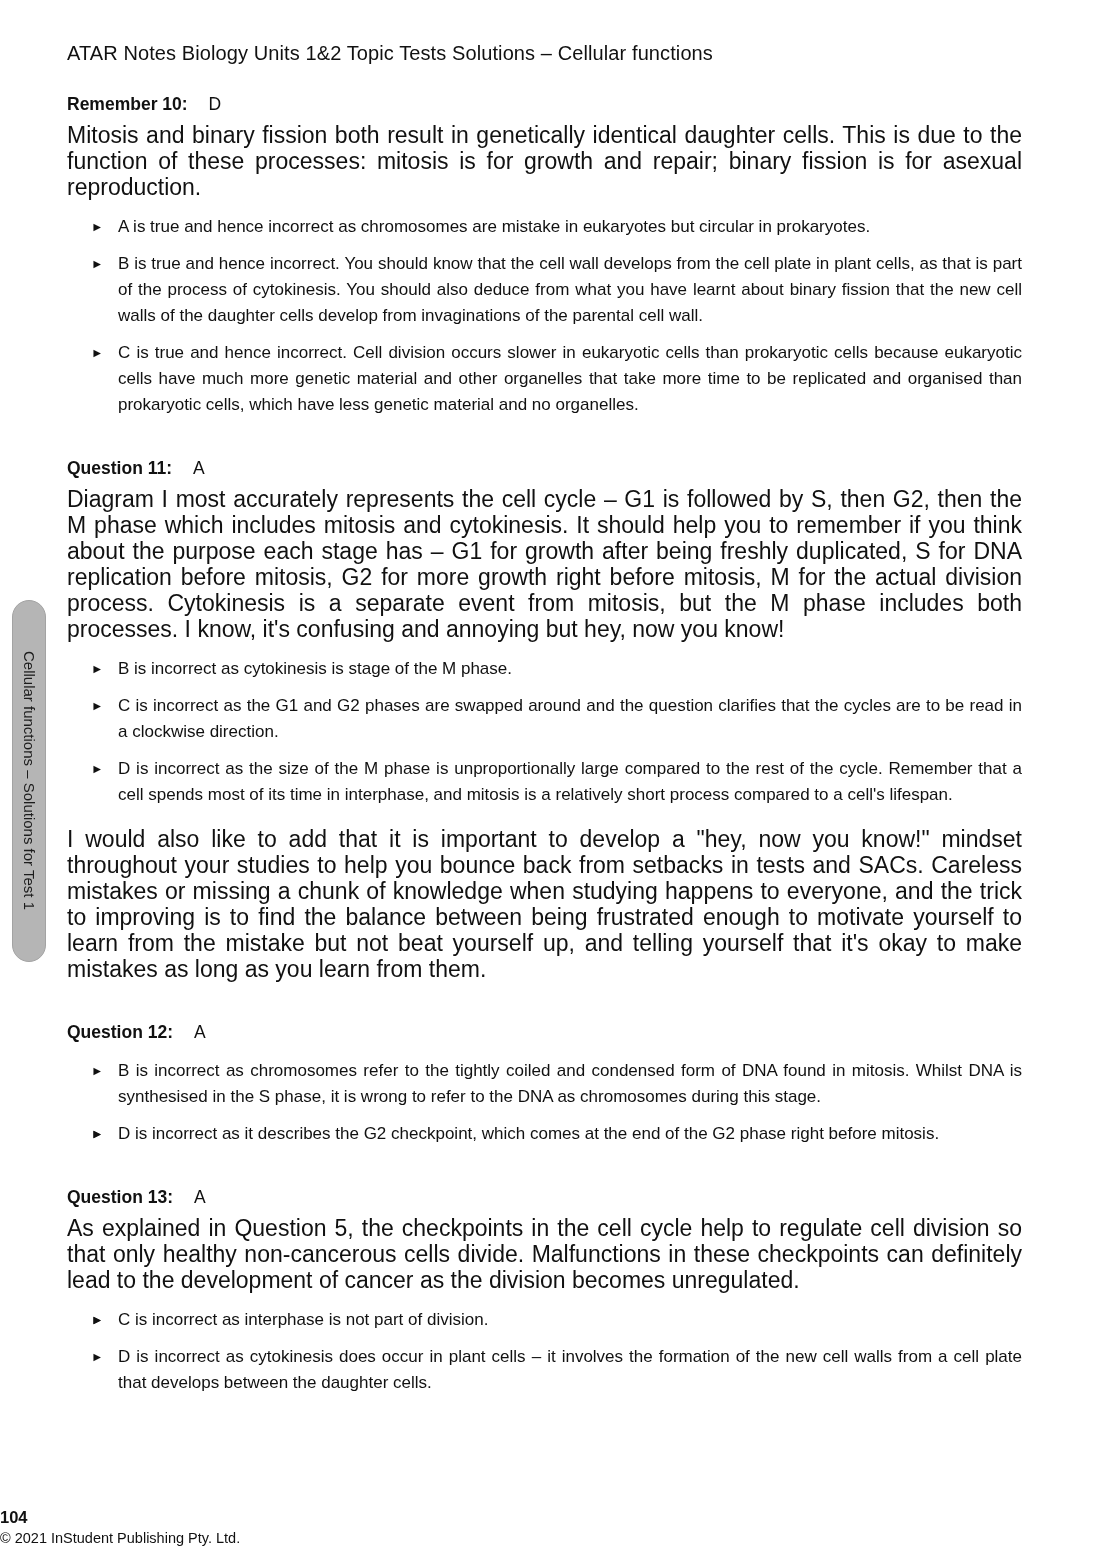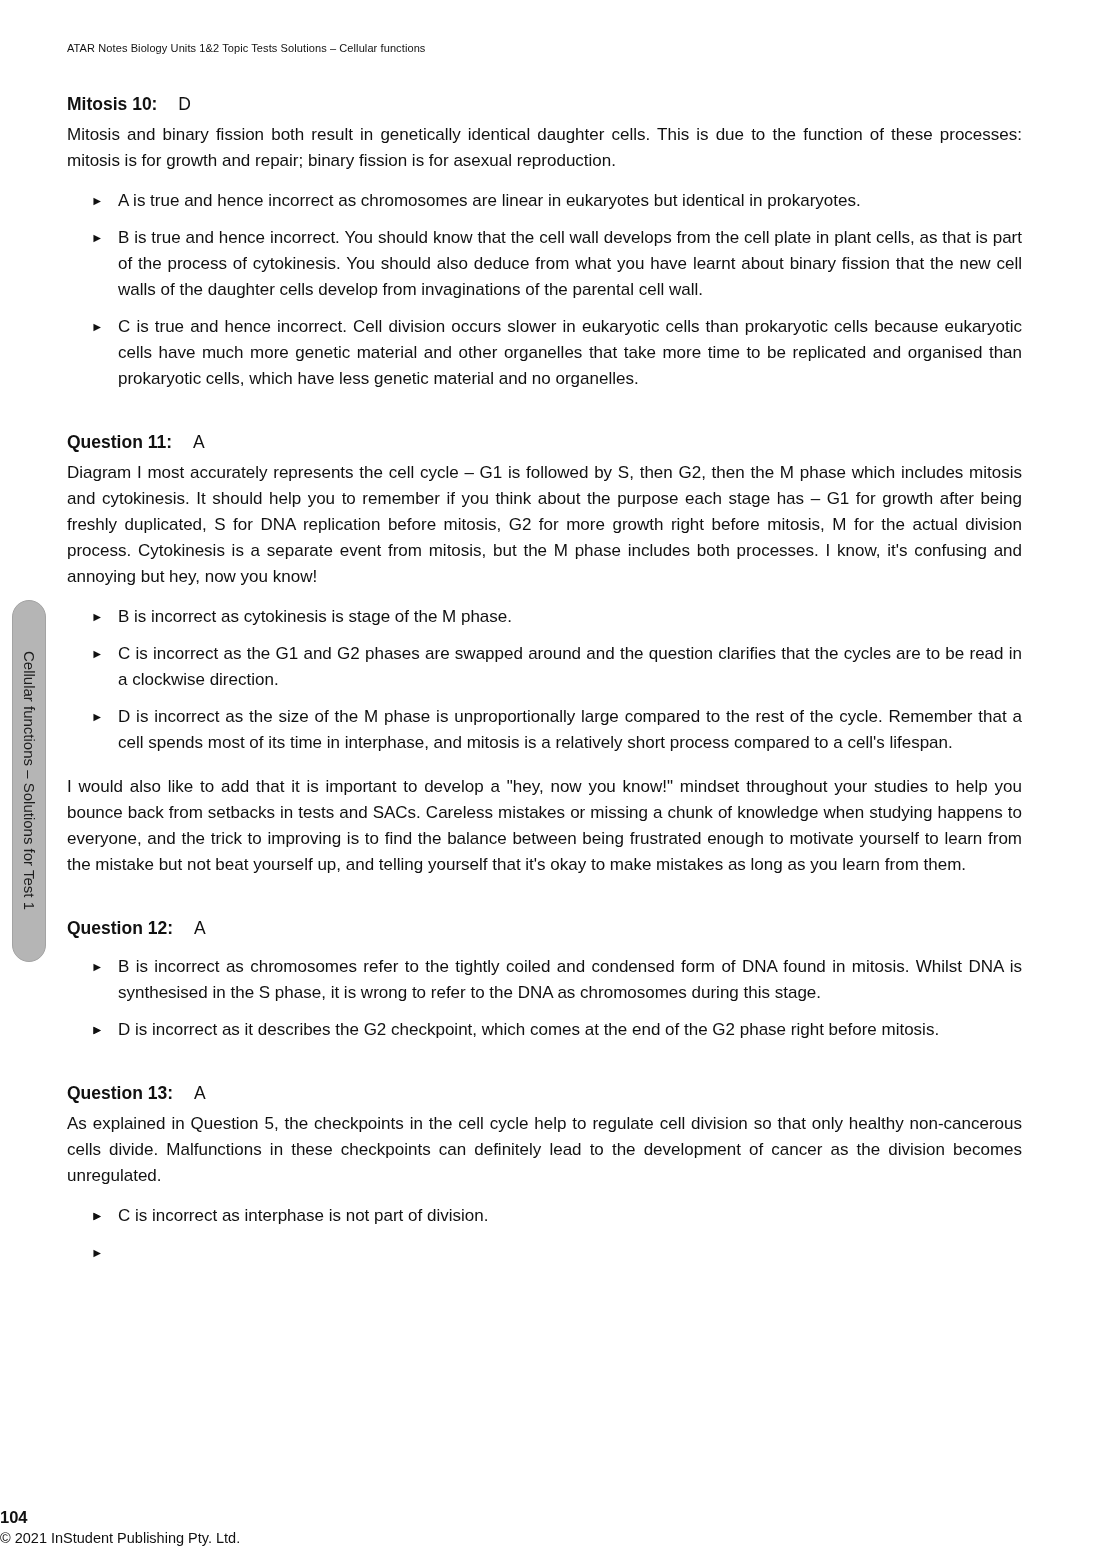--- a/index.html
+++ b/index.html
@@ -13,21 +13,21 @@
     position: relative;
     width: 1100px;
     height: 1556px;
     background: #ffffff;
     overflow: hidden;
   }
   .doc-header {
     position: absolute;
     left: 67px;
     top: 42px;
-    font-size: 11px;
+    font-size: 20px;
     color: #111111;
     letter-spacing: 0.1px;
     text-align: center;
   }
   .sidebar-tab {
     position: absolute;
     left: 12px;
     top: 600px;
     width: 34px;
     height: 362px;
@@ -58,21 +58,21 @@
     font-size: 17.5px;
     font-weight: bold;
     line-height: 24px;
   }
   .q-answer {
     font-weight: normal;
     margin-left: 16px;
   }
   .q-intro, .q-outro {
     margin: 0;
-    font-size: 17px;
+    font-size: 23px;
     line-height: 26px;
     text-align: justify;
   }
   .q-outro { margin-top: 18px; }
   ul.bullets {
     list-style: none;
     margin: 14px 0 0 0;
     padding: 0;
   }
   li.bullet {
@@ -115,28 +115,28 @@
   <div class="doc-header">ATAR Notes Biology Units 1&amp;2 Topic Tests Solutions – Cellular functions</div>
 
   <div class="sidebar-tab">
     <span>Cellular functions – Solutions for Test 1</span>
   </div>
 
   <main class="content">
 
     <section class="question">
       <h2 class="q-heading">
-        <span class="q-label">Mitosis 10:</span>
+        <span class="q-label">Remember 10:</span>
         <span class="q-answer">D</span>
       </h2>
       <p class="q-intro">Mitosis and binary fission both result in genetically identical daughter cells. This is due to the function of these processes: mitosis is for growth and repair; binary fission is for asexual reproduction.</p>
       <ul class="bullets">
         <li class="bullet">
           <span class="marker">►</span>
-          <span class="bullet-text">A is true and hence incorrect as chromosomes are linear in eukaryotes but identical in prokaryotes.</span>
+          <span class="bullet-text">A is true and hence incorrect as chromosomes are mistake in eukaryotes but circular in prokaryotes.</span>
         </li>
         <li class="bullet">
           <span class="marker">►</span>
           <span class="bullet-text">B is true and hence incorrect. You should know that the cell wall develops from the cell plate in plant cells, as that is part of the process of cytokinesis. You should also deduce from what you have learnt about binary fission that the new cell walls of the daughter cells develop from invaginations of the parental cell wall.</span>
         </li>
         <li class="bullet">
           <span class="marker">►</span>
           <span class="bullet-text">C is true and hence incorrect.  Cell division occurs slower in eukaryotic cells than prokaryotic cells because eukaryotic cells have much more genetic material and other organelles that take more time to be replicated and organised than prokaryotic cells, which have less genetic material and no organelles.</span>
         </li>
       </ul>
@@ -194,20 +194,21 @@
       <ul class="bullets">
         <li class="bullet">
           <span class="marker">►</span>
         </li>
         <li class="bullet">
           <span class="marker">►</span>
           <span class="bullet-text">C is incorrect as interphase is not part of division.</span>
         </li>
         <li class="bullet">
           <span class="marker">►</span>
+          <span class="bullet-text">D is incorrect as cytokinesis does occur in plant cells – it involves the formation of the new cell walls from a cell plate that develops between the daughter cells.</span>
         </li>
       </ul>
     </section>
 
   </main>
 
   <footer class="doc-footer">
     <div class="page-number">104</div>
     <div class="copyright">© 2021 InStudent Publishing Pty. Ltd.</div>
   </footer>

